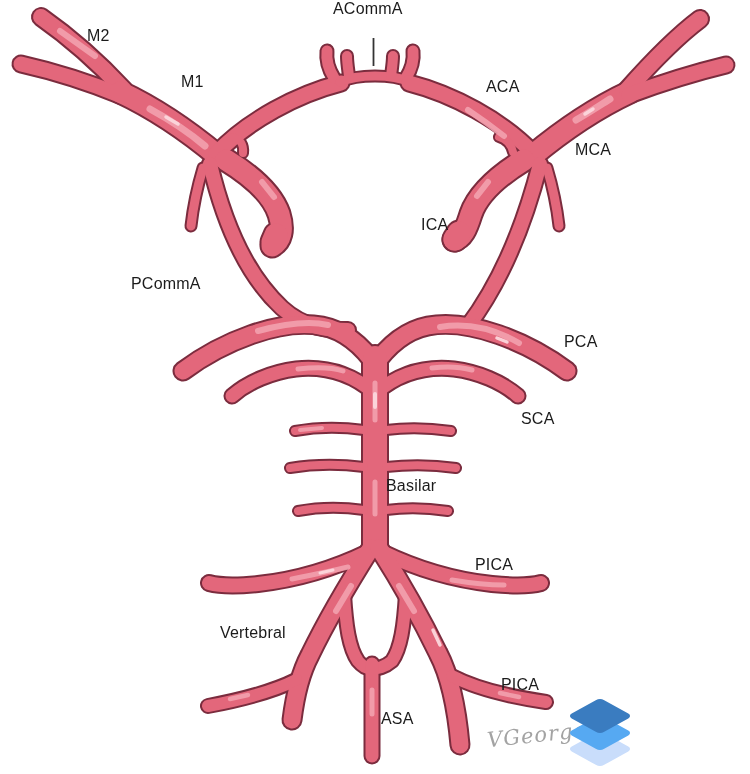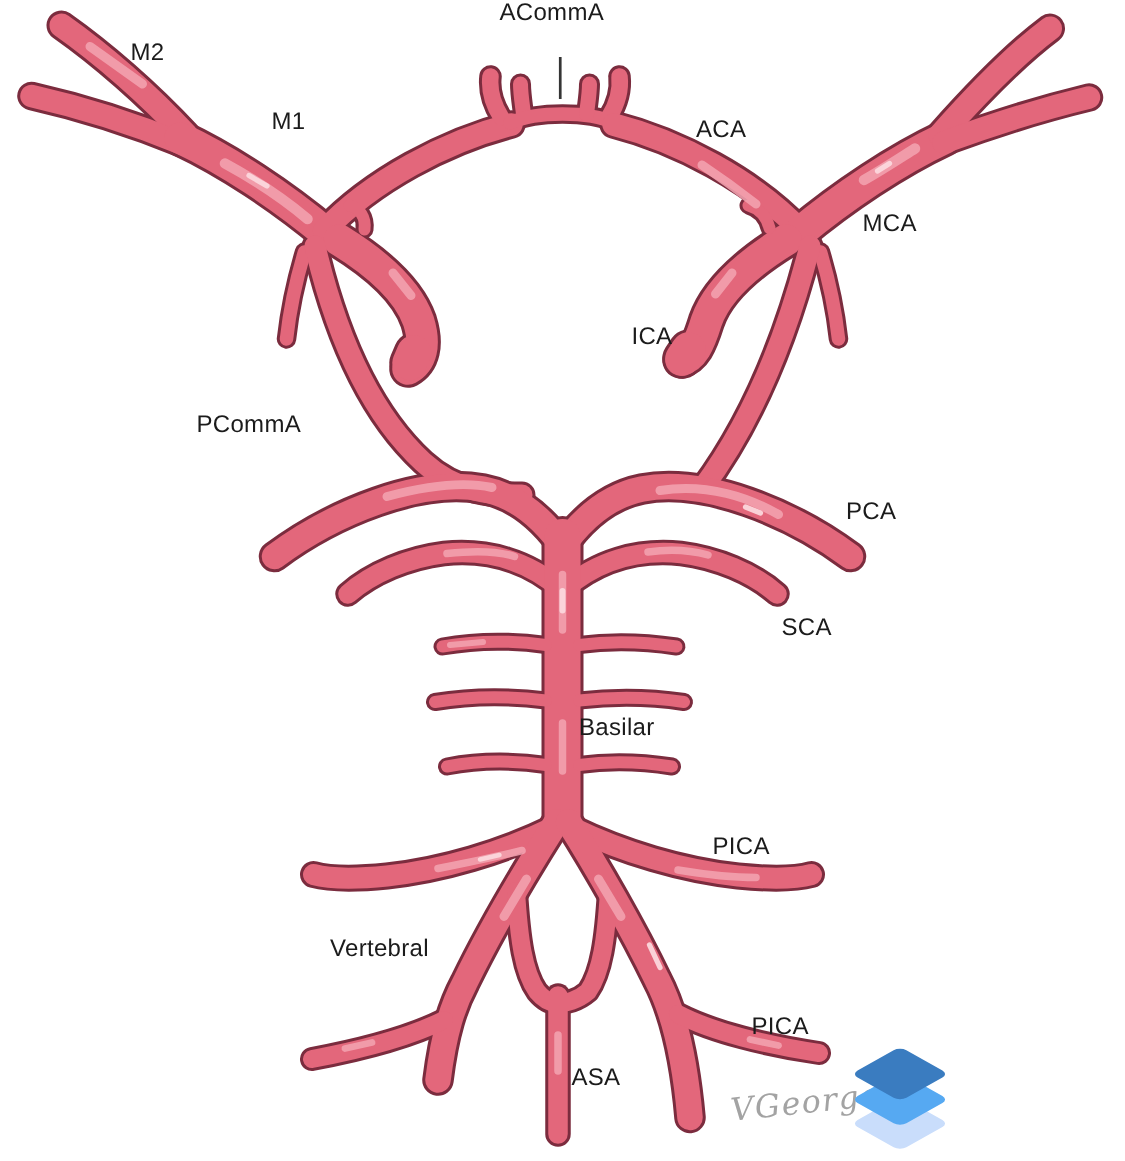--- a/index.html
+++ b/index.html
@@ -201,21 +201,21 @@
       <path d="M 320,573 L 333,570" stroke-width="3"></path>
       <path d="M 433,630 L 440,645" stroke-width="3.5"></path>
     </g>
 
     <line class="pointer-line" x1="373.5" y1="38" x2="373.5" y2="66" stroke-width="1.8"></line>
   </svg>
 
   <div class="lbl" style="left:333px;top:0">ACommA</div>
   <div class="lbl" style="left:87px;top:27px">M2</div>
   <div class="lbl" style="left:181px;top:73px">M1</div>
-  <div class="lbl" style="left:464px;top:78px">ACA</div>
+  <div class="lbl" style="left:486px;top:78px">ACA</div>
   <div class="lbl" style="left:575px;top:141px">MCA</div>
   <div class="lbl" style="left:421px;top:216px">ICA</div>
   <div class="lbl" style="left:131px;top:275px">PCommA</div>
   <div class="lbl" style="left:564px;top:333px">PCA</div>
   <div class="lbl" style="left:521px;top:410px">SCA</div>
   <div class="lbl" style="left:386px;top:477px">Basilar</div>
   <div class="lbl" style="left:475px;top:556px">PICA</div>
   <div class="lbl" style="left:220px;top:624px">Vertebral</div>
   <div class="lbl" style="left:501px;top:676px">PICA</div>
   <div class="lbl" style="left:381px;top:710px">ASA</div>

